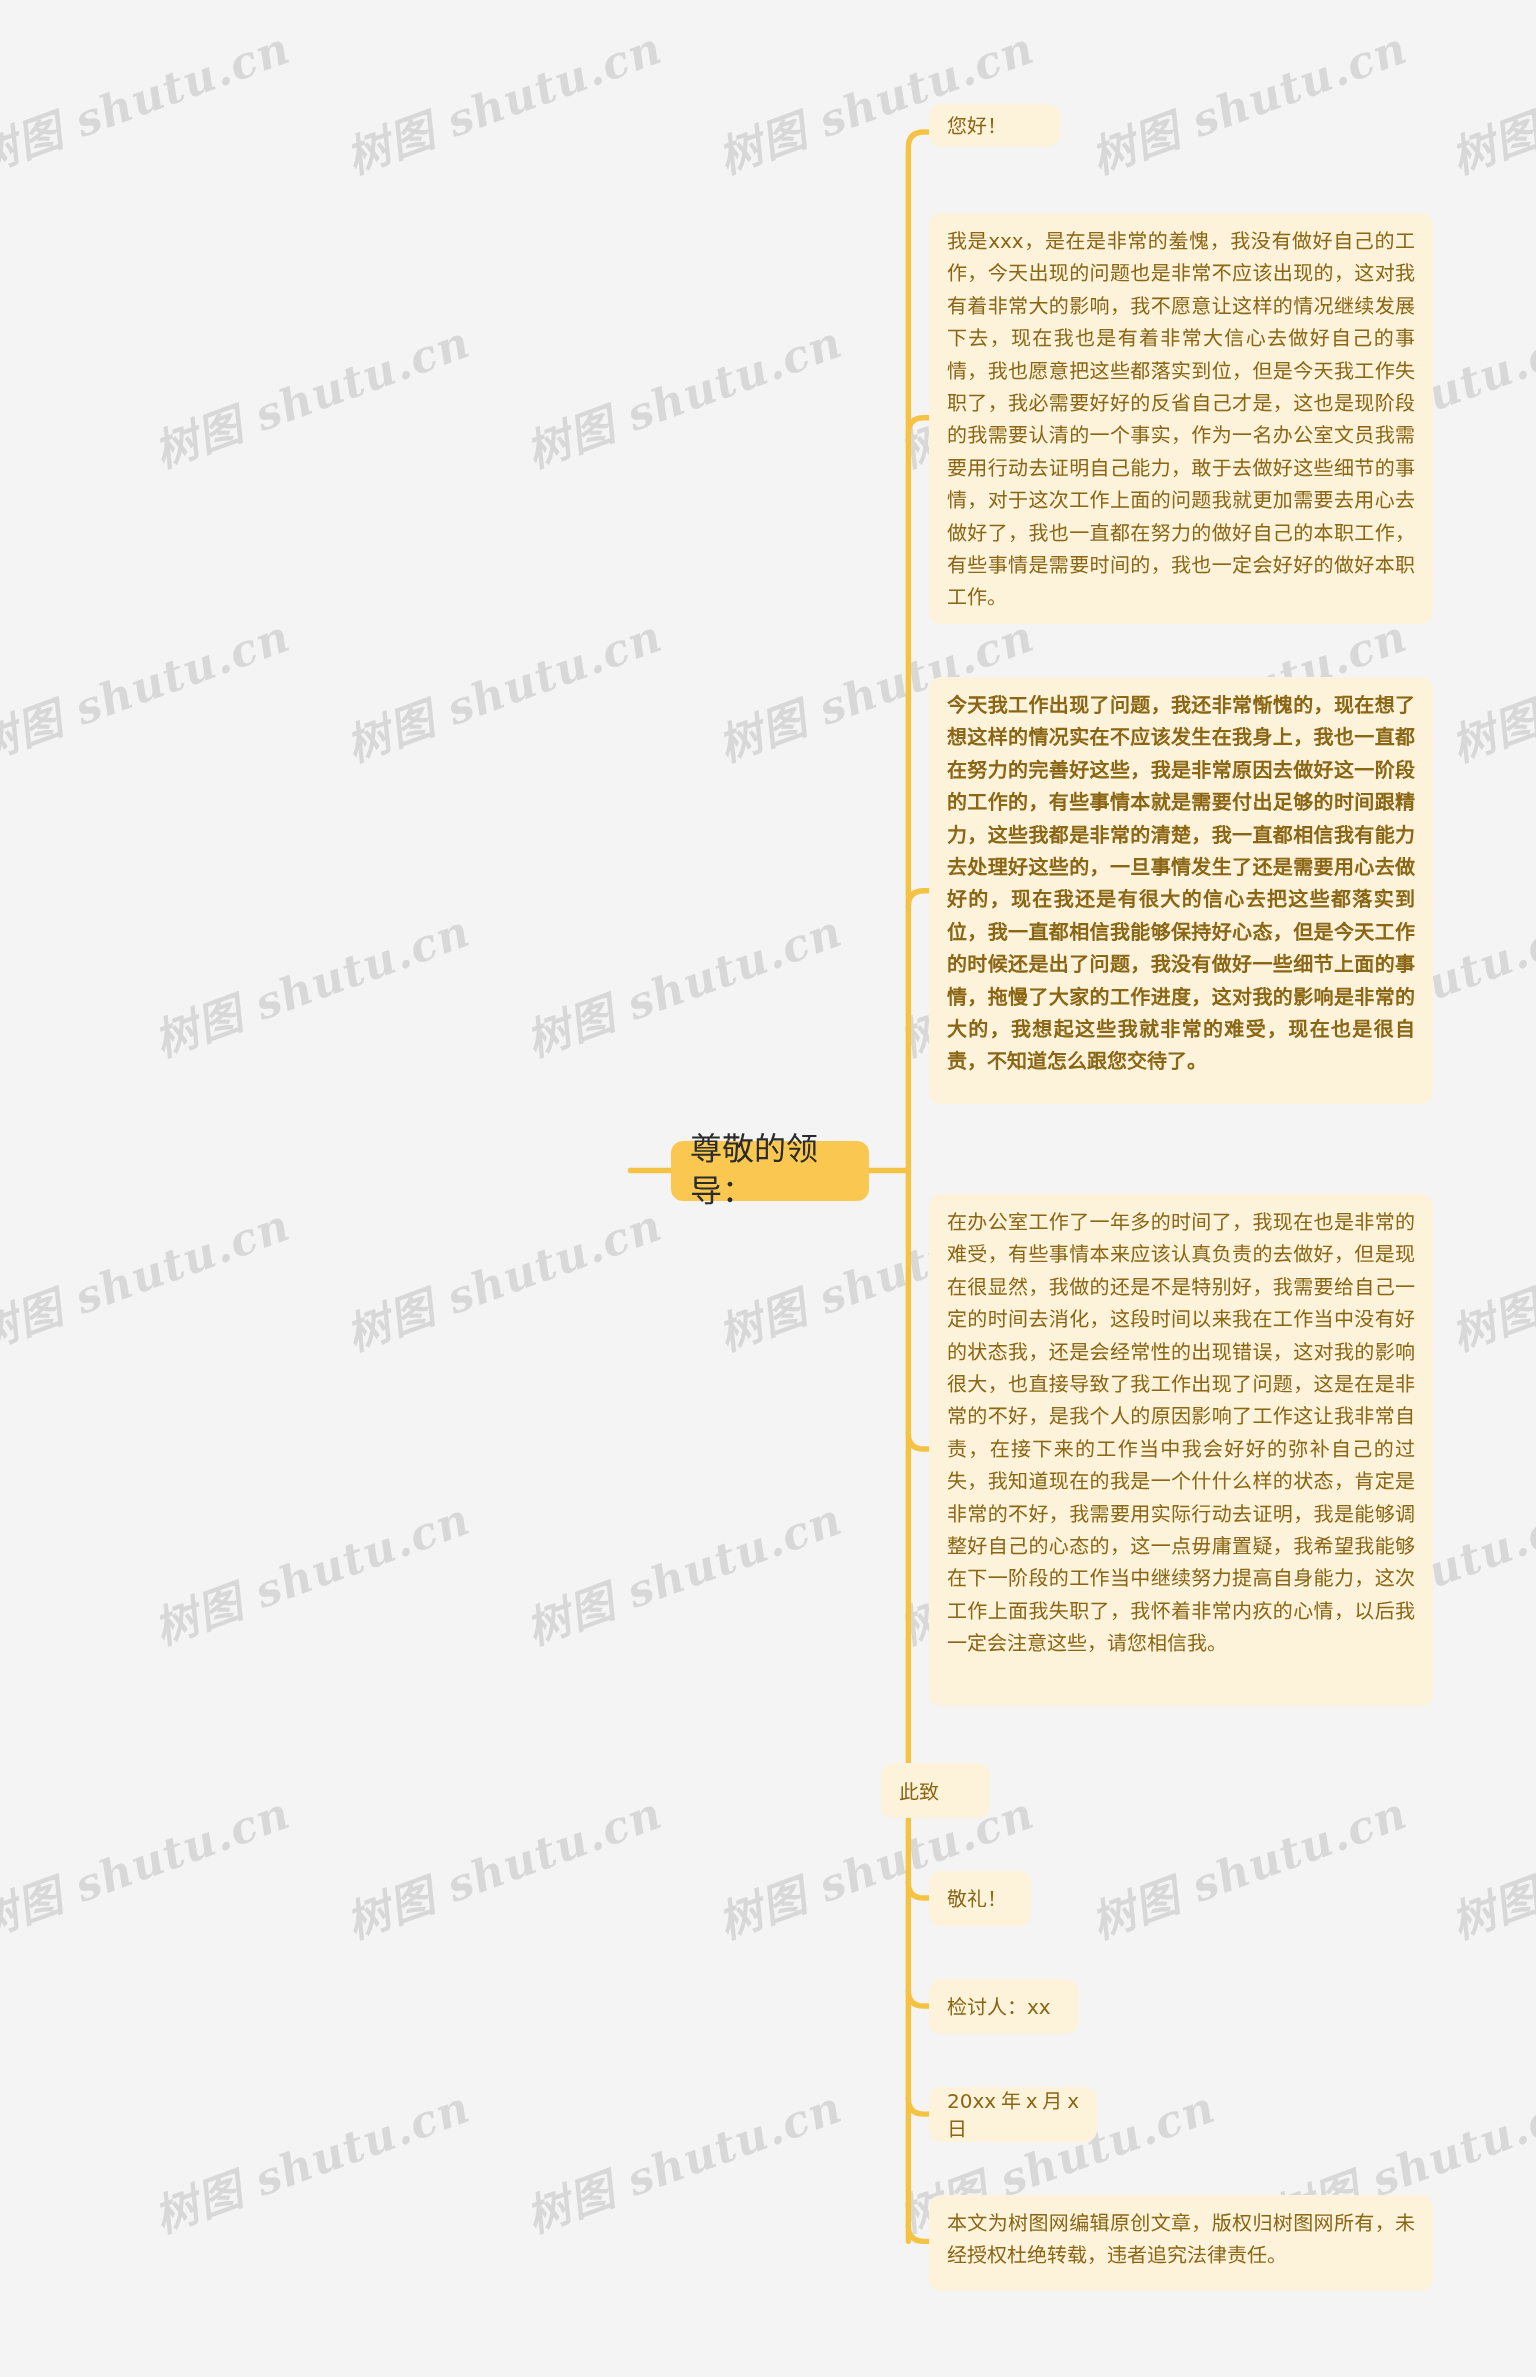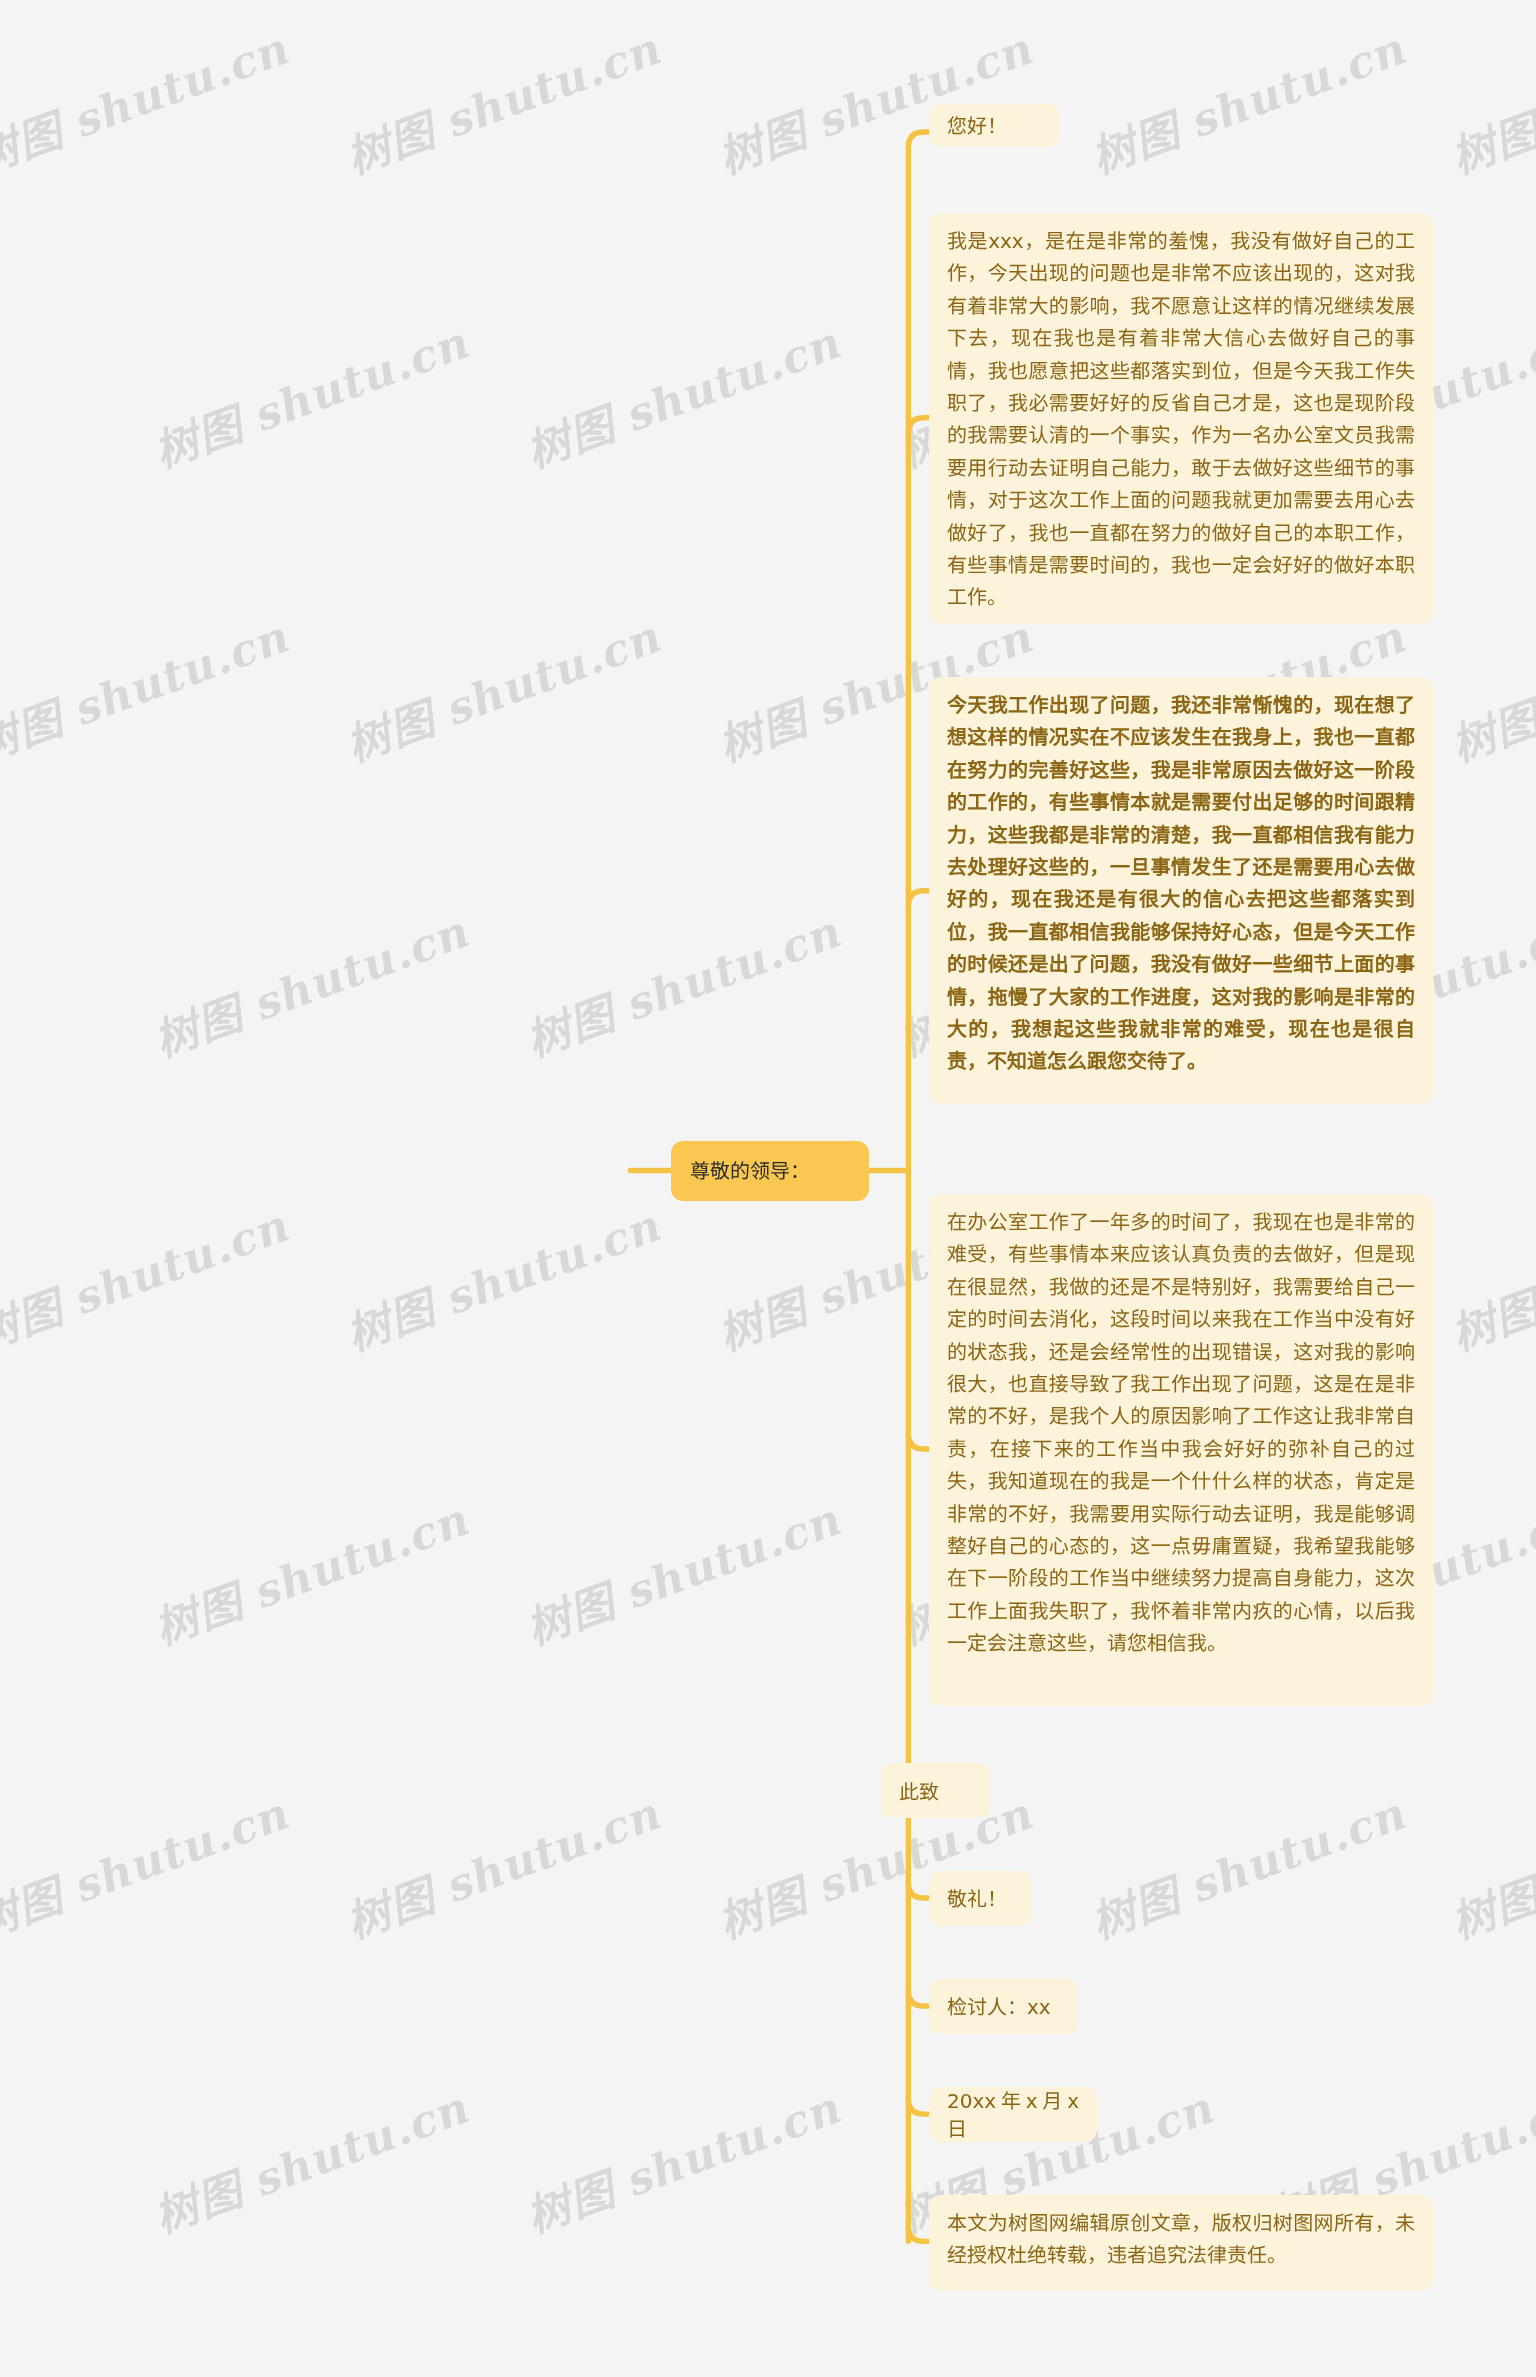--- a/index.html
+++ b/index.html
@@ -67,21 +67,21 @@
     text-align: center;
     font-size: 32px;
     line-height: 1.32;
     font-weight: 400;
     padding: 15.6px 20.4px;
   }
 
   .node-branch {
     background: #fac850;
     color: #2b2b2b;
-    font-size: 20px;
+    font-size: 32px;
     line-height: 1.3;
     padding: 13.2px 19px;
     border-radius: 12px;
   }
 
   .node-leaf {
     background: #fdf2da;
     color: #8a6615;
     font-size: 20px;
     line-height: 1.62;

